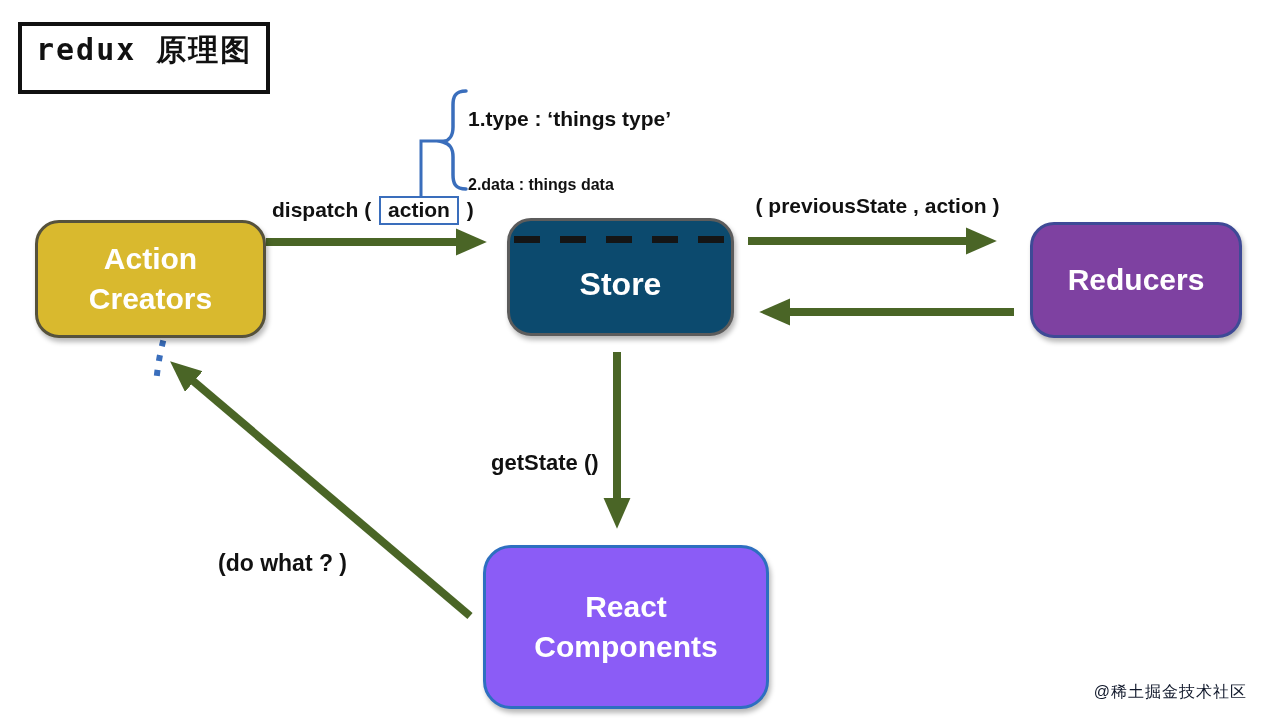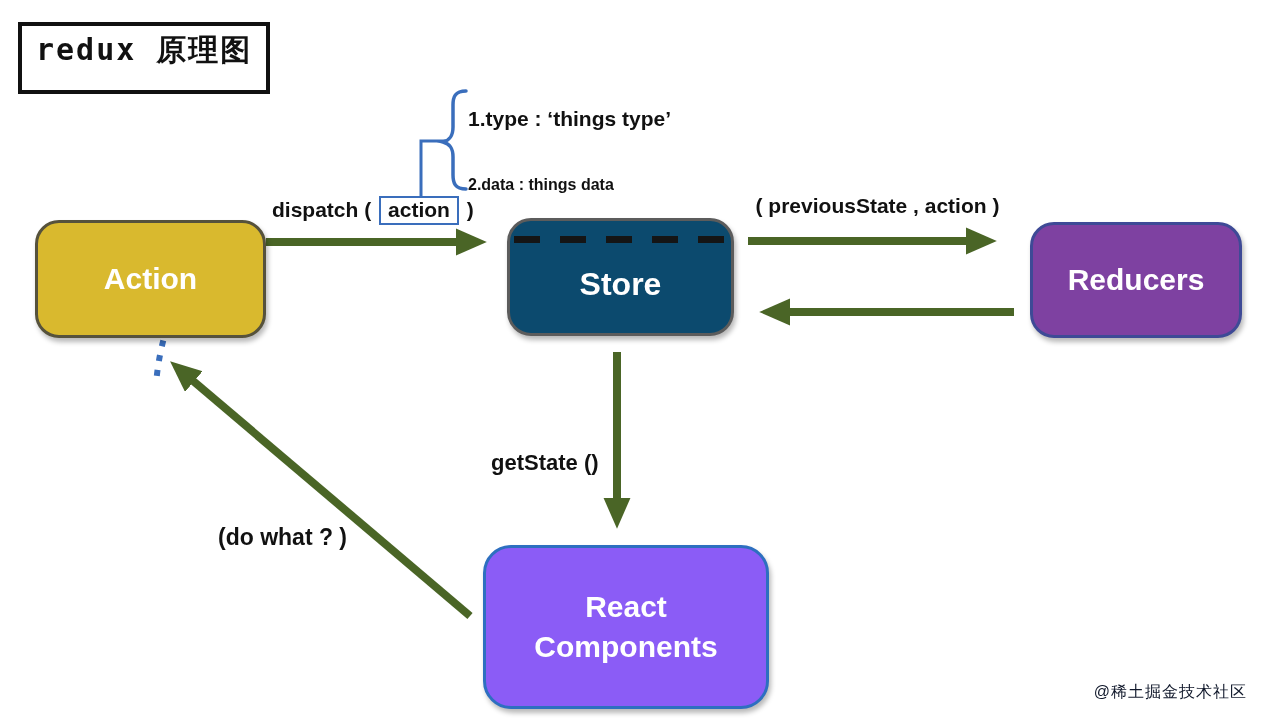--- a/index.html
+++ b/index.html
@@ -30,21 +30,21 @@
   .store-dash{
     position:absolute;left:514px;top:236px;width:230px;height:7px;
     background:repeating-linear-gradient(to right,#151515 0 26px,transparent 26px 46px);
   }
   
   .lbl{position:absolute;color:#111;font-weight:bold;font-size:21px;white-space:nowrap;}
   #lbl-dispatch{left:272px;top:196px;}
   #lbl-prev{left:740px;top:194px;width:275px;text-align:center;}
   #lbl-return{left:760px;top:277px;width:235px;text-align:center;}
   #lbl-getstate{left:491px;top:450px;font-size:22px;}
-  #lbl-dowhat{left:218px;top:524px;font-size:23px;}
+  #lbl-dowhat{left:218px;top:550px;font-size:23px;}
   .action-box{
     display:inline-block;border:2px solid #3a6ebc;padding:0 7px 1px 7px;margin:0 2px;
     line-height:1.15;
   }
   .kw-return{color:#3a6ebc;}
   
   .anno{position:absolute;color:#111;font-weight:bold;font-size:21px;white-space:nowrap;}
   #anno-1{left:468px;top:107px;}
   #anno-2{left:468px;top:149px;font-size:16px;margin-top:27px;}
   
@@ -90,20 +90,21 @@
   <div class="anno" id="anno-2">2.data :  things data</div>
 
   <div class="lbl" id="lbl-dispatch">
     <span>dispatch (</span>
     <span class="action-box">action</span>
     <span>)</span>
   </div>
 
   <div class="node" id="node-action-creators" style="background: rgb(217, 185, 46); border: 3px solid rgb(86, 82, 60);">
     <span class="l">Action</span>
+    <span class="l">Creators</span>
   </div>
 
   <div class="node" id="node-store" style="background: #0c4a6e; border: 3px solid rgb(92, 92, 92);">
     <span class="l">Store</span>
   </div>
   <div class="store-dash"></div>
 
   <div class="node" id="node-reducers" style="background: rgb(126, 65, 161); border: 3px solid rgb(62, 74, 150);">
     <span class="l">Reducers</span>
   </div>

